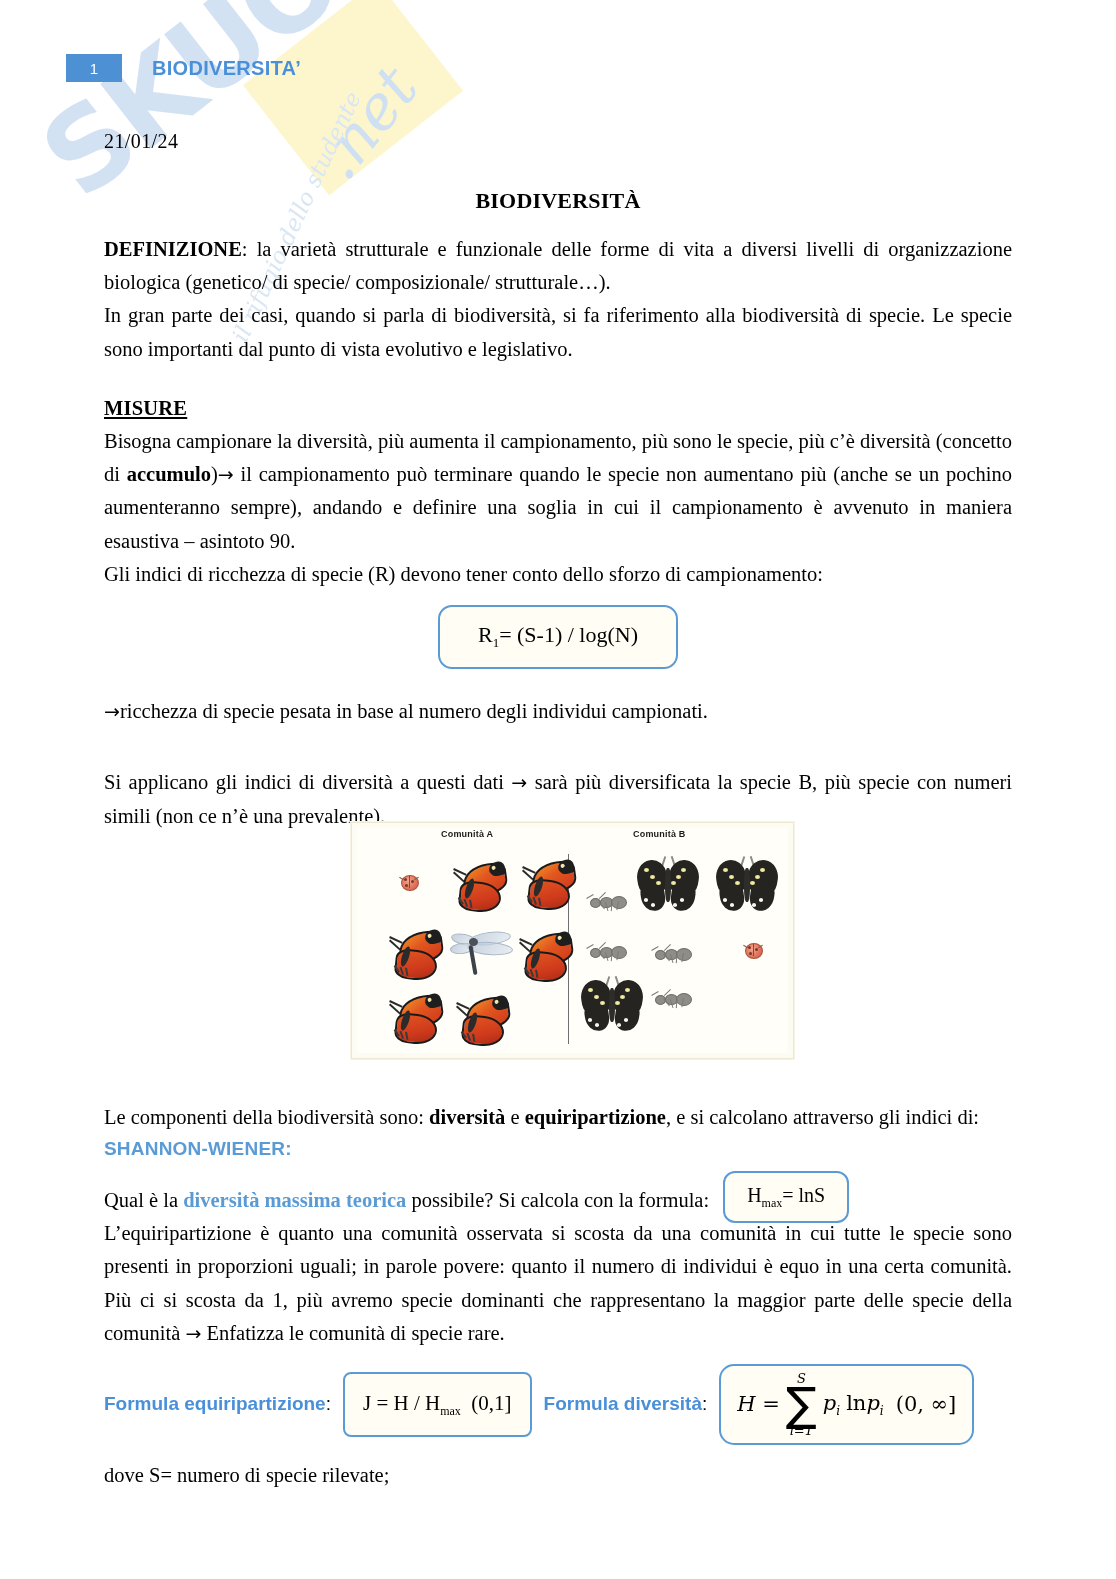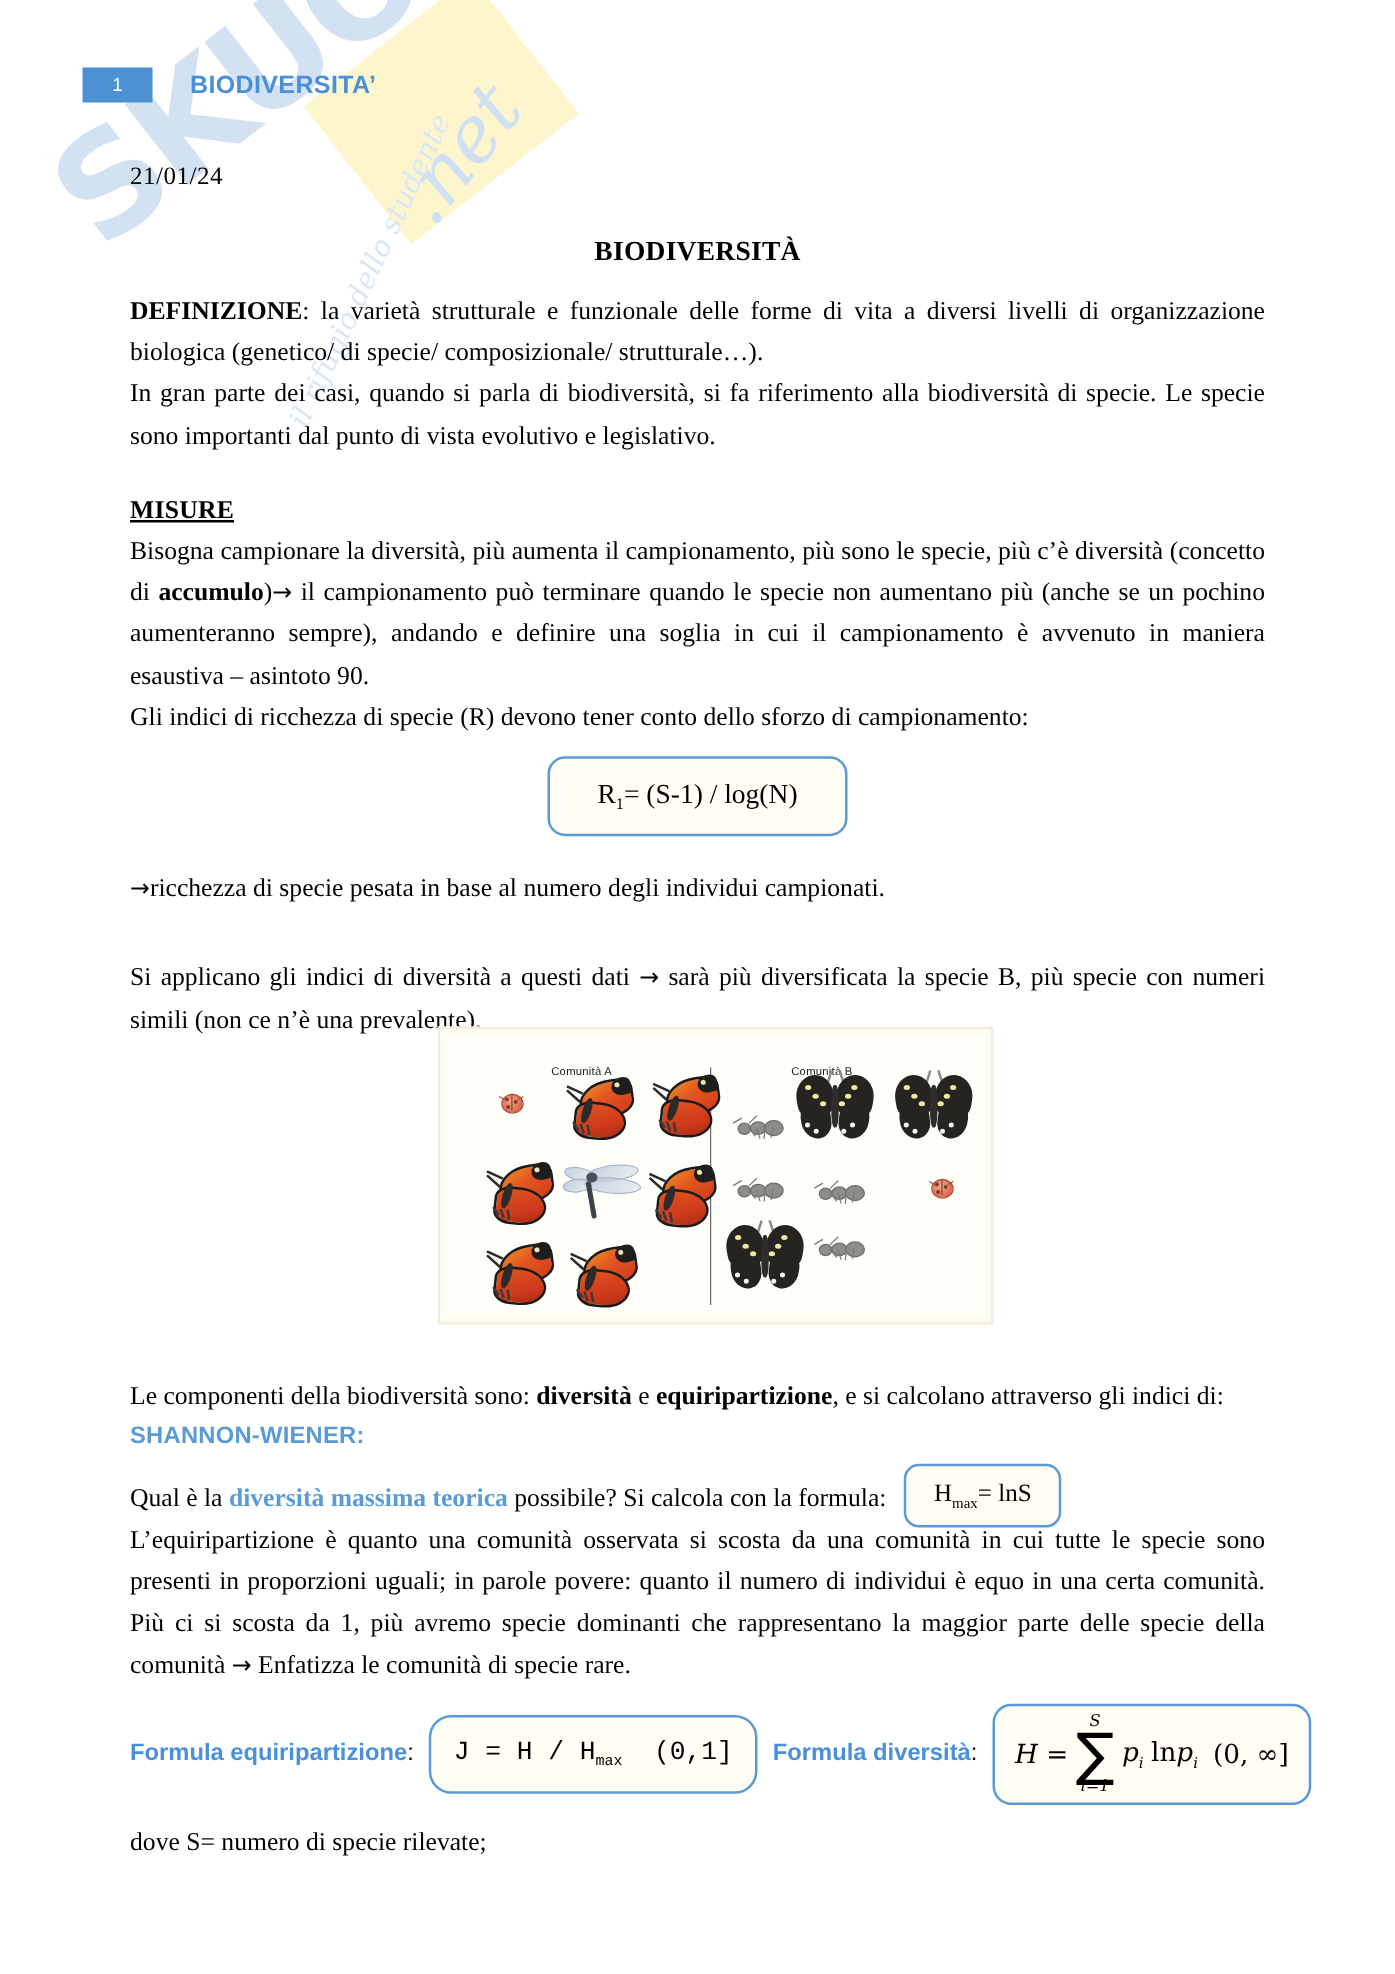--- a/index.html
+++ b/index.html
@@ -184,23 +184,22 @@
     font-family: "Liberation Sans", sans-serif;
     font-weight: bold;
     font-size: 19px;
     color: #4a90d9;
     white-space: nowrap;
   }
   #equi-label-colon, #div-label-colon { color: #000; font-weight: normal; }
   #equiripartizione-formula-box {
     padding: 14px 18px;
     font-size: 21px;
-    border-radius: 18px;
+    border-radius: 8px;
     white-space: nowrap;
-    font-family: Liberation Mono, monospace;
   }
   #diversita-formula-box {
     padding: 6px 16px 6px 16px;
     border-radius: 15px;
     font-family: "DejaVu Serif", serif;
     font-style: italic;
     font-size: 21px;
     white-space: nowrap;
   }
   .sum-expr {
@@ -241,23 +240,23 @@
     box-shadow: 0 0 0 1px #f7f4e6;
     z-index: 2;
   }
   #figure-inner {
     position: absolute;
     inset: 5px;
     background: #fffef9;
   }
   .fig-caption {
     position: absolute;
-    top: 24px;
+    top: 1px;
     font-family: "Liberation Sans", sans-serif;
-    font-weight: normal;
+    font-weight: bold;
     font-size: 9px;
     color: #1a1a1a;
     letter-spacing: .2px;
   }
   #caption-a { left: 84px; }
   #caption-b { left: 276px; }
   #figure-divider {
     position: absolute;
     left: 211px;
     top: 26px;

